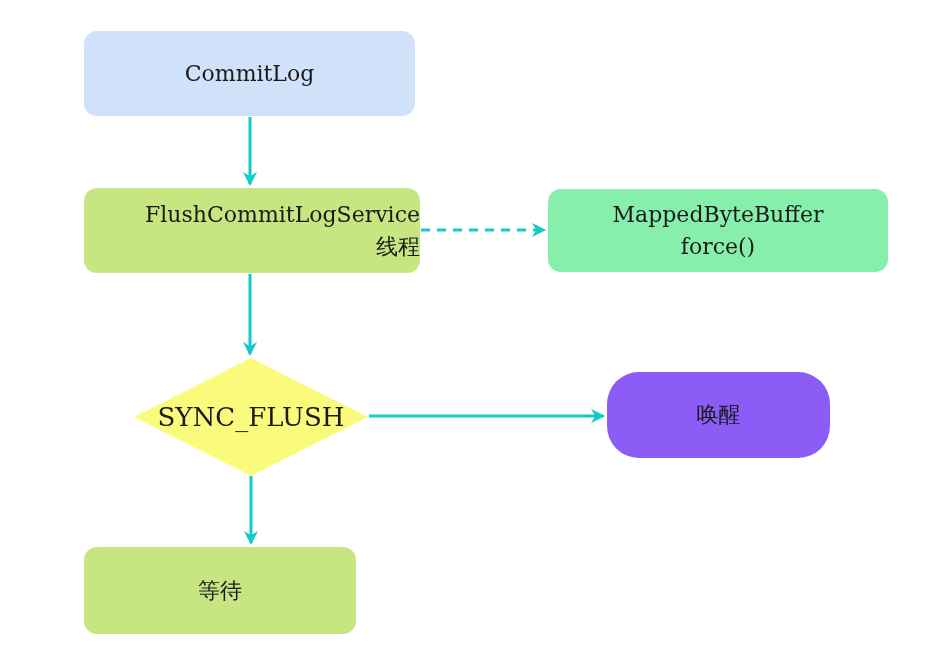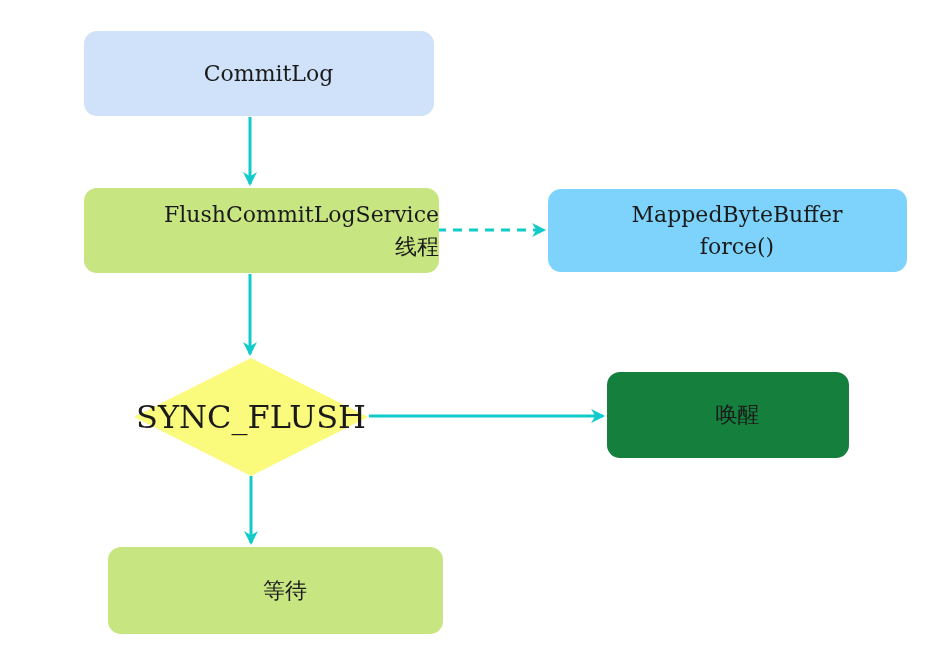--- a/index.html
+++ b/index.html
@@ -19,41 +19,40 @@
   .node {
     position: absolute;
     border-radius: 13px;
     display: flex;
     flex-direction: column;
     align-items: center;
     justify-content: center;
     text-align: center;
     font-size: 22px;
     line-height: 1.45;
-    padding-left: 19px;
   }
   .node span { display: block; white-space: nowrap; }
 
   .node-commitlog   { left: 84px;  top: 31px;  width: 331px; height: 85px; }
   .node-flush       { left: 84px;  top: 188px; width: 336px; height: 85px; align-items: flex-end; }
   .node-mbb         { left: 548px; top: 189px; width: 340px; height: 83px; }
   .node-wake        { left: 607px; top: 372px; width: 223px; height: 86px; }
-  .node-wait        { left: 108px;  top: 547px; width: 316px; height: 87px; }
+  .node-wait        { left: 84px;  top: 547px; width: 272px; height: 87px; }
 
   .diamond-wrap {
     position: absolute;
     left: 134px; top: 358px;
     width: 234px; height: 118px;
   }
   .diamond-wrap svg { position: absolute; left: 0; top: 0; }
   .diamond-label {
     position: absolute;
     left: 0; top: 0; width: 100%; height: 100%;
     display: flex; align-items: center; justify-content: center;
-    font-size: 32px;
+    font-size: 26px;
     white-space: nowrap;
   }
 
   .edges {
     position: absolute;
     left: 0; top: 0;
     width: 930px; height: 664px;
     pointer-events: none;
   }
 </style>
@@ -77,33 +76,33 @@
 
   <div class="node node-commitlog" style="background-color: rgb(207, 226, 249);">
     <span>CommitLog</span>
   </div>
 
   <div class="node node-flush" style="background-color: rgb(199, 229, 129);">
     <span>FlushCommitLogService</span>
     <span>线程</span>
   </div>
 
-  <div class="node node-mbb" style="background-color: #7dd3fc;">
+  <div class="node node-mbb" style="background-color: #86efac;">
     <span>MappedByteBuffer</span>
     <span>force()</span>
   </div>
 
   <div class="diamond-wrap">
     <svg width="234" height="118" viewBox="0 0 234 118">
       <polygon points="117,0 234,59 117,118 0,59" fill="#fafa7d"></polygon>
     </svg>
     <div class="diamond-label">SYNC_FLUSH</div>
   </div>
 
-  <div class="node node-wake" style="background-color: #15803d;">
+  <div class="node node-wake" style="background-color: #8b5cf6; border-radius: 32px;">
     <span>唤醒</span>
   </div>
 
   <div class="node node-wait" style="background-color: rgb(199, 229, 129);">
     <span>等待</span>
   </div>
 
 </div>
 
 </body></html>

